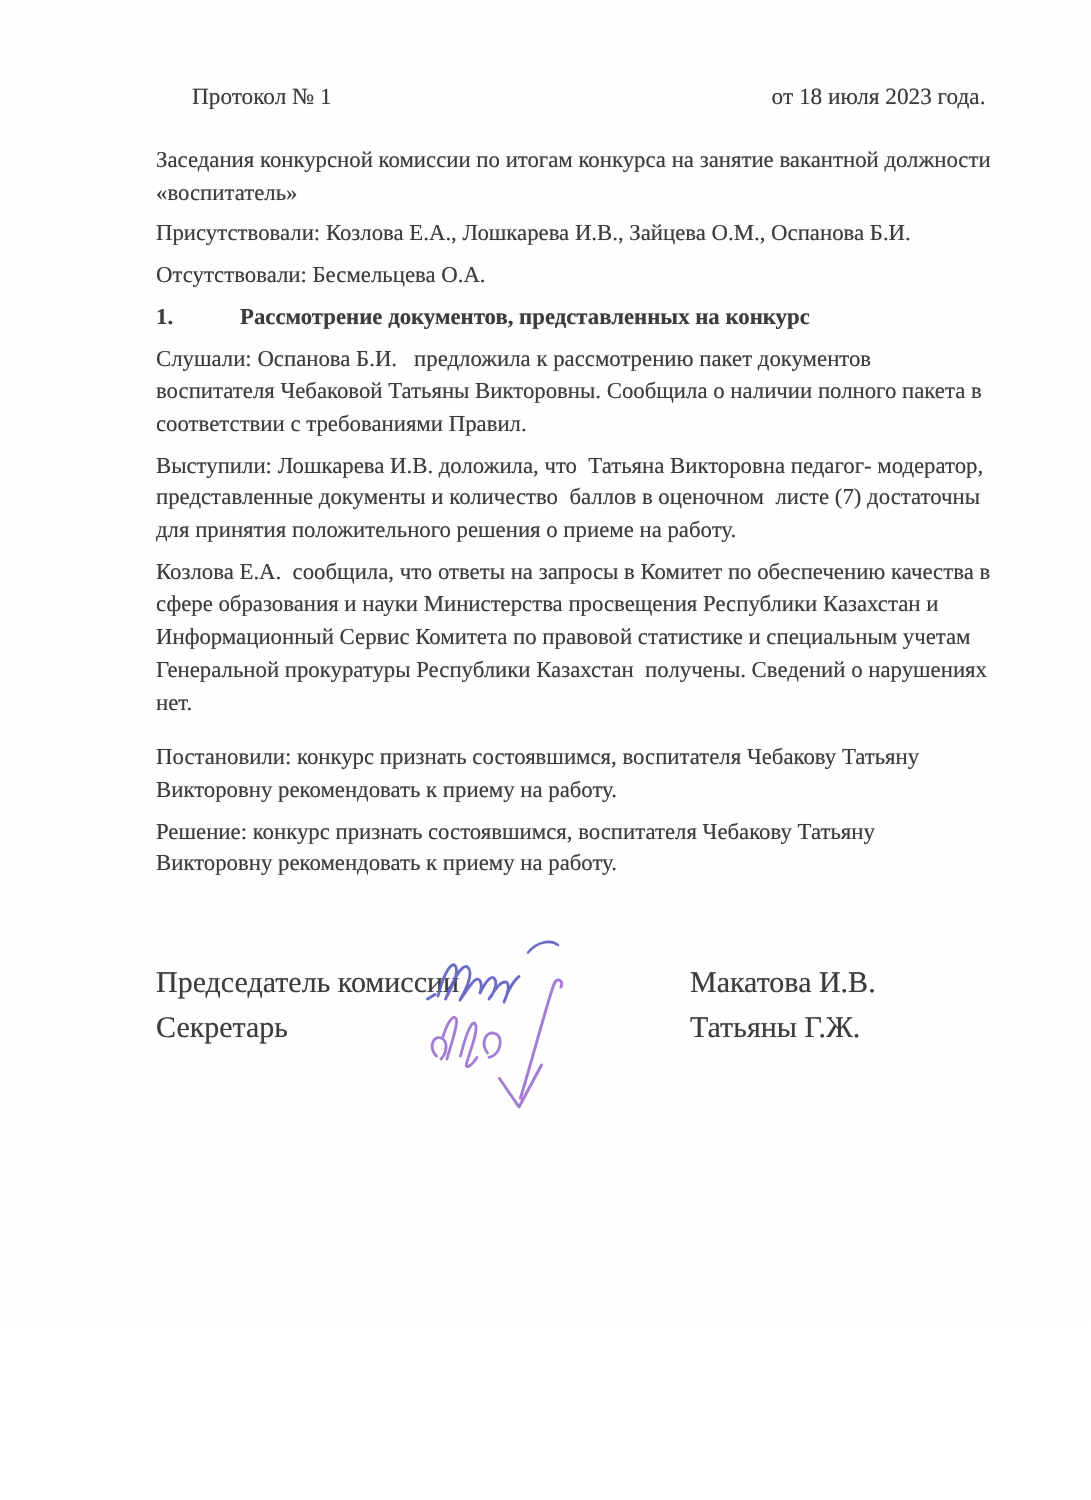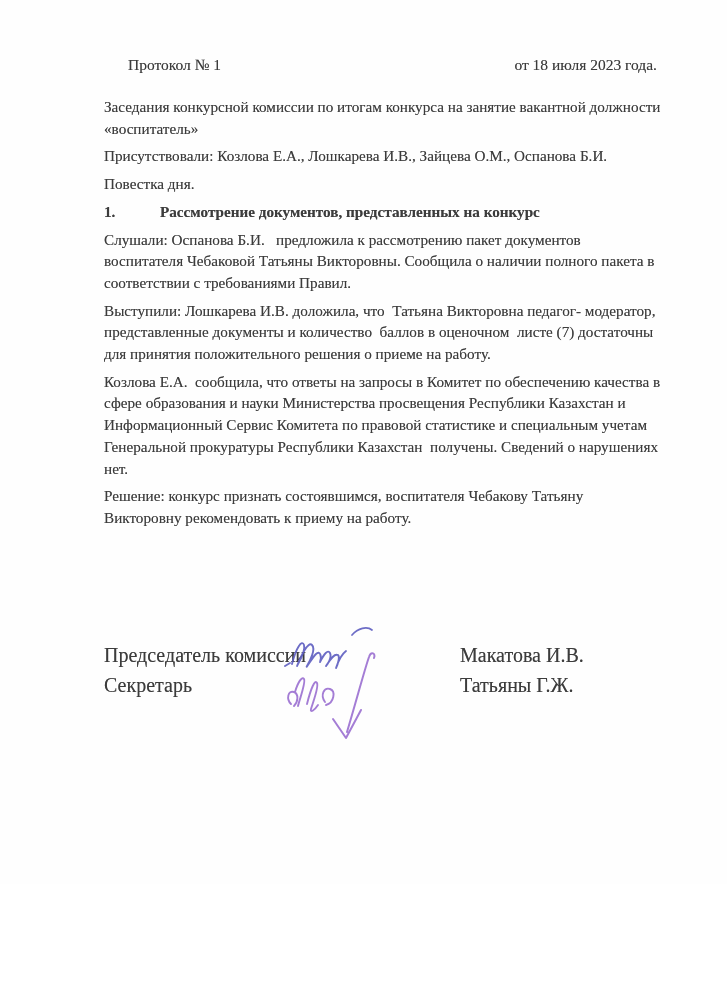--- a/index.html
+++ b/index.html
@@ -68,28 +68,29 @@
 <div class="page">
 
   <div class="header-row">
     <span class="title">Протокол № 1</span>
     <span class="date">от 18 июля 2023 года.</span>
   </div>
 
   <div class="body-text">
     <p>Заседания конкурсной комиссии по итогам конкурса на занятие вакантной должности «воспитатель»</p>
     <p>Присутствовали: Козлова Е.А., Лошкарева И.В., Зайцева О.М., Оспанова Б.И.</p>
-    <p>Повестка дня.</p>
+    <p>Отсутствовали: Бесмельцева О.А.</p>
     <p class="agenda-item">
       <span class="num">1.</span>
       <span class="txt">Рассмотрение документов, представленных на конкурс</span>
     </p>
     <p>Слушали: Оспанова Б.И.   предложила к рассмотрению пакет документов воспитателя Чебаковой Татьяны Викторовны. Сообщила о наличии полного пакета в соответствии с требованиями Правил.</p>
     <p>Выступили: Лошкарева И.В. доложила, что  Татьяна Викторовна педагог- модератор, представленные документы и количество  баллов в оценочном  листе (7) достаточны для принятия положительного решения о приеме на работу.</p>
     <p>Козлова Е.А.  сообщила, что ответы на запросы в Комитет по обеспечению качества в сфере образования и науки Министерства просвещения Республики Казахстан и Информационный Сервис Комитета по правовой статистике и специальным учетам Генеральной прокуратуры Республики Казахстан  получены. Сведений о нарушениях нет.</p>
+    <p class="pre-gap">Постановили: конкурс признать состоявшимся, воспитателя Чебакову Татьяну Викторовну рекомендовать к приему на работу.</p>
     <p>Решение: конкурс признать состоявшимся, воспитателя Чебакову Татьяну Викторовну рекомендовать к приему на работу.</p>
   </div>
 
   <div class="signature-block">
     <div class="signature-row">
       <span class="role">Председатель комиссии</span>
       <span class="name">Макатова И.В.</span>
     </div>
     <div class="signature-row">
       <span class="role">Секретарь</span>

